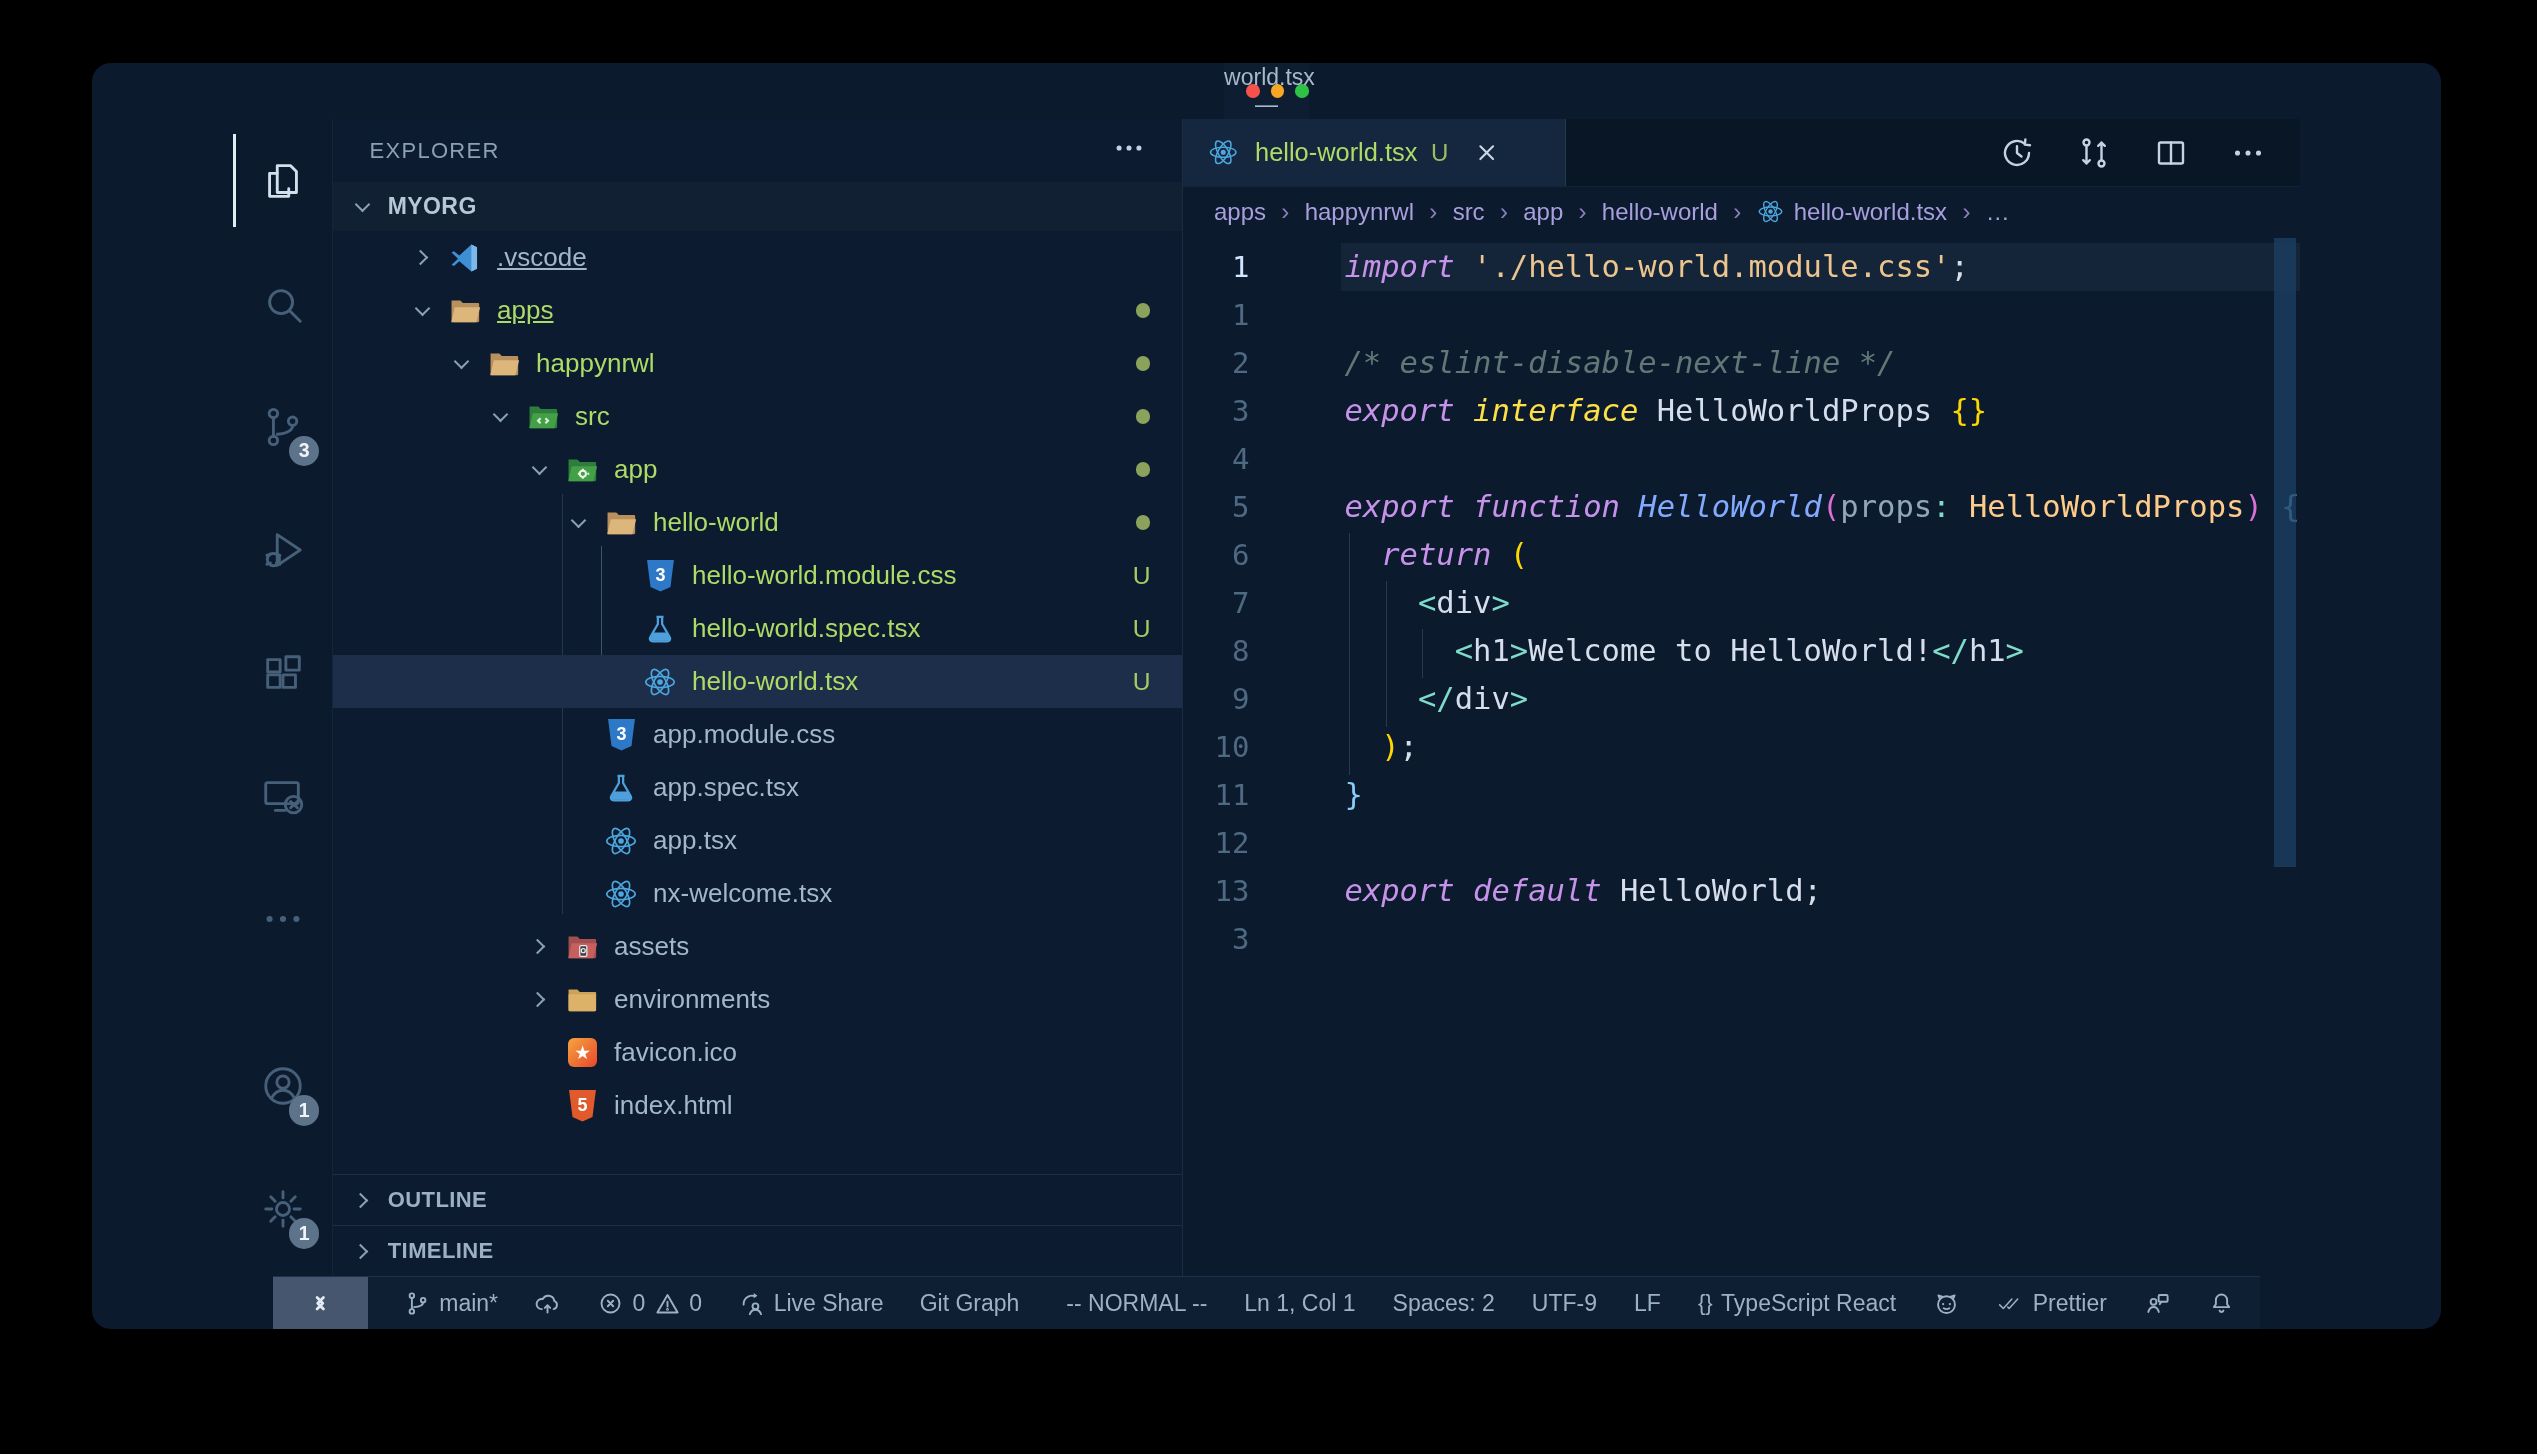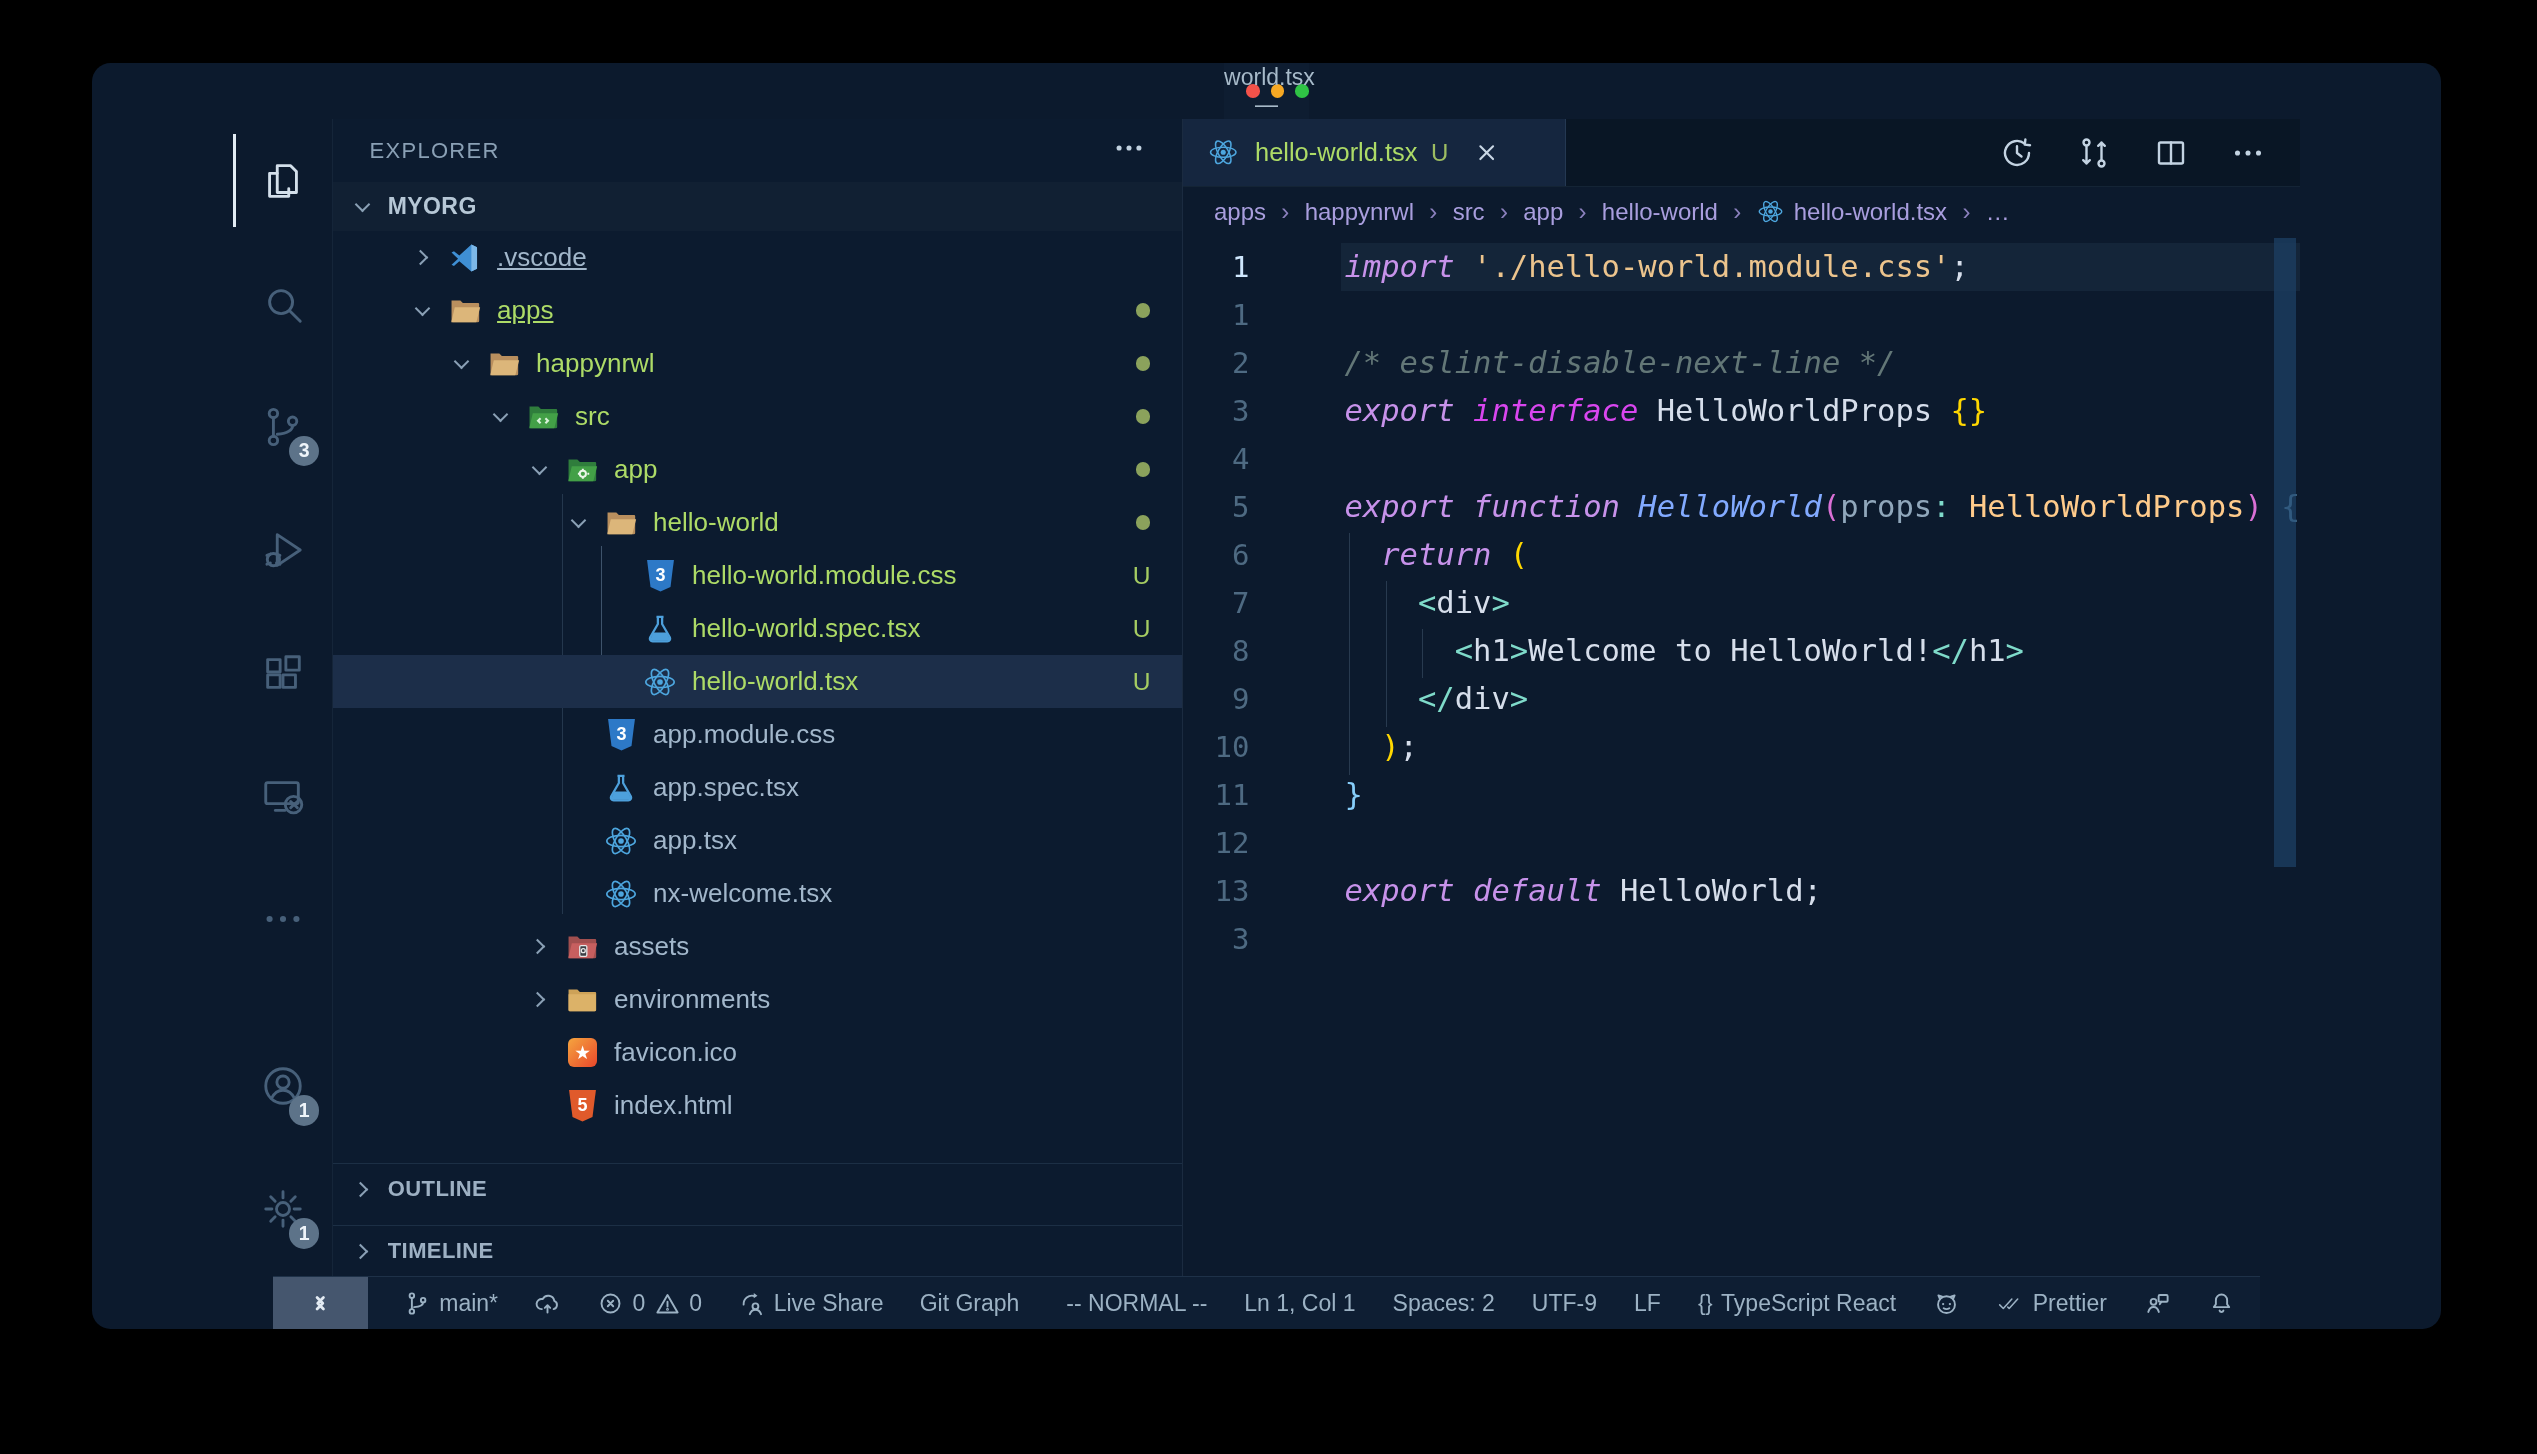--- a/index.html
+++ b/index.html
@@ -66,21 +66,21 @@
   .favsq { width: 29px; height: 29px; border-radius: 6px;
            background: linear-gradient(135deg,#f5a53f,#e8472b); display: flex;
            align-items: center; justify-content: center; }
   .favsq::after { content: "★"; color: #fff; font-size: 18.6px; }
   .rbadge { margin-left: auto; margin-right: 32px; flex-shrink: 0; }
   .rbadge.dot { width: 14.4px; height: 14.4px; border-radius: 50%; background: #8ba25c; }
   .rbadge.u { color: #a5cc62; font-size: 24.6px; }
   .sections { margin-top: auto; }
   .section { height: 51px; border-top: 0.8px solid rgba(103,138,170,.18); display: flex;
              align-items: center; padding-left: 20.3px; color: #9db0c3; font-weight: 700;
-             font-size: 22px; letter-spacing: 0.4px; cursor: pointer; margin-top: 11px; }
+             font-size: 22px; letter-spacing: 0.4px; cursor: pointer; }
   
   .editcol { flex: 1; display: flex; flex-direction: column; background: #0c1a2d;
              border-left: 0.8px solid rgba(103,138,170,.16); position: relative; min-width: 0; }
   .tabbar { height: 68px; background: #091625; display: flex; align-items: stretch;
             border-bottom: 0.8px solid rgba(103,138,170,.12); flex-shrink: 0; }
   .tab { width: 383px; background: #15263f; display: flex; align-items: center;
          padding: 0 22px; gap: 13.6px; border-right: 0.8px solid rgba(103,138,170,.18);
          cursor: pointer; }
   .tab .ficon { margin-right: 0; }
   .tab-label { font-size: 25.4px; color: #addb67; }
@@ -537,21 +537,21 @@
       </div>
 
       <div class="code" id="code-area">
         <div class="cguide" style="left:166px; top:297px; height:242px;"></div>
         <div class="cguide" style="left:203px; top:345px; height:146px;"></div>
         <div class="cguide" style="left:239px; top:393px; height:49px;"></div>
         <div id="code-lines">
             <div class="cline cur"><span class="gut">1</span><span><span style="color: rgb(199, 146, 234); font-style: italic;">import</span><span style="color: rgb(214, 222, 235);"> </span><span style="color: rgb(236, 196, 141);">'./hello-world.module.css'</span><span style="color: rgb(214, 222, 235);">;</span></span></div>
             <div class="cline"><span class="gut">1</span><span></span></div>
             <div class="cline"><span class="gut">2</span><span><span style="color: rgb(99, 119, 119); font-style: italic;">/* eslint-disable-next-line */</span></span></div>
-            <div class="cline"><span class="gut">3</span><span><span style="color: rgb(199, 146, 234); font-style: italic;">export</span><span style="color: rgb(214, 222, 235);"> </span><span style="color: #d946ef; font-style: italic;">interface</span><span style="color: rgb(214, 222, 235);"> HelloWorldProps </span><span style="color: rgb(255, 215, 0);">{}</span></span></div>
+            <div class="cline"><span class="gut">3</span><span><span style="color: rgb(199, 146, 234); font-style: italic;">export</span><span style="color: rgb(214, 222, 235);"> </span><span style="color: #fde047; font-style: italic;">interface</span><span style="color: rgb(214, 222, 235);"> HelloWorldProps </span><span style="color: rgb(255, 215, 0);">{}</span></span></div>
             <div class="cline"><span class="gut">4</span><span></span></div>
             <div class="cline"><span class="gut">5</span><span><span style="color: rgb(199, 146, 234); font-style: italic;">export</span><span style="color: rgb(214, 222, 235);"> </span><span style="color: rgb(199, 146, 234); font-style: italic;">function</span><span style="color: rgb(214, 222, 235);"> </span><span style="color: rgb(130, 170, 255); font-style: italic;">HelloWorld</span><span style="color: rgb(218, 112, 214);">(</span><span style="color: rgb(144, 167, 187);">props</span><span style="color: rgb(127, 219, 202);">:</span><span style="color: rgb(214, 222, 235);"> </span><span style="color: rgb(255, 203, 139);">HelloWorldProps</span><span style="color: rgb(218, 112, 214);">)</span><span style="color: rgb(214, 222, 235);"> </span><span style="color: rgb(135, 206, 250);">{</span></span></div>
             <div class="cline"><span class="gut">6</span><span><span style="color: rgb(214, 222, 235);">  </span><span style="color: rgb(199, 146, 234); font-style: italic;">return</span><span style="color: rgb(214, 222, 235);"> </span><span style="color: rgb(255, 215, 0);">(</span></span></div>
             <div class="cline"><span class="gut">7</span><span><span style="color: rgb(214, 222, 235);">    </span><span style="color: rgb(127, 219, 202);">&lt;</span><span style="color: rgb(214, 222, 235);">div</span><span style="color: rgb(127, 219, 202);">&gt;</span></span></div>
             <div class="cline"><span class="gut">8</span><span><span style="color: rgb(214, 222, 235);">      </span><span style="color: rgb(127, 219, 202);">&lt;</span><span style="color: rgb(214, 222, 235);">h1</span><span style="color: rgb(127, 219, 202);">&gt;</span><span style="color: rgb(214, 222, 235);">Welcome to HelloWorld!</span><span style="color: rgb(127, 219, 202);">&lt;/</span><span style="color: rgb(214, 222, 235);">h1</span><span style="color: rgb(127, 219, 202);">&gt;</span></span></div>
             <div class="cline"><span class="gut">9</span><span><span style="color: rgb(214, 222, 235);">    </span><span style="color: rgb(127, 219, 202);">&lt;/</span><span style="color: rgb(214, 222, 235);">div</span><span style="color: rgb(127, 219, 202);">&gt;</span></span></div>
             <div class="cline"><span class="gut">10</span><span><span style="color: rgb(214, 222, 235);">  </span><span style="color: rgb(255, 215, 0);">)</span><span style="color: rgb(214, 222, 235);">;</span></span></div>
             <div class="cline"><span class="gut">11</span><span><span style="color: rgb(135, 206, 250);">}</span></span></div>
             <div class="cline"><span class="gut">12</span><span></span></div>
             <div class="cline"><span class="gut">13</span><span><span style="color: rgb(199, 146, 234); font-style: italic;">export</span><span style="color: rgb(214, 222, 235);"> </span><span style="color: rgb(199, 146, 234); font-style: italic;">default</span><span style="color: rgb(214, 222, 235);"> HelloWorld;</span></span></div>

